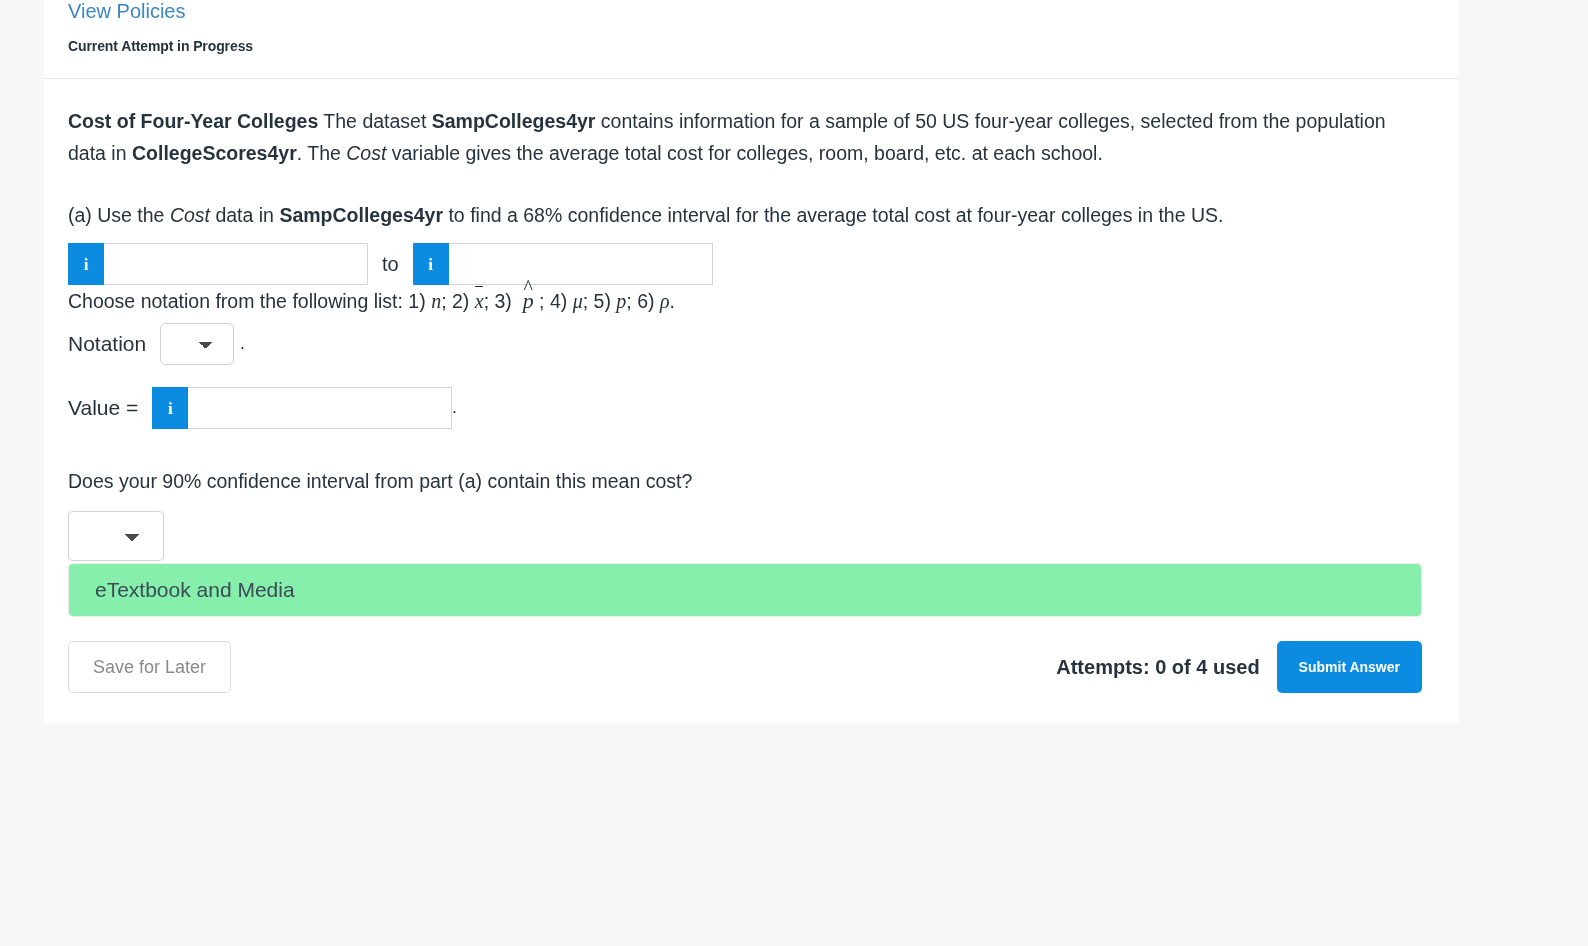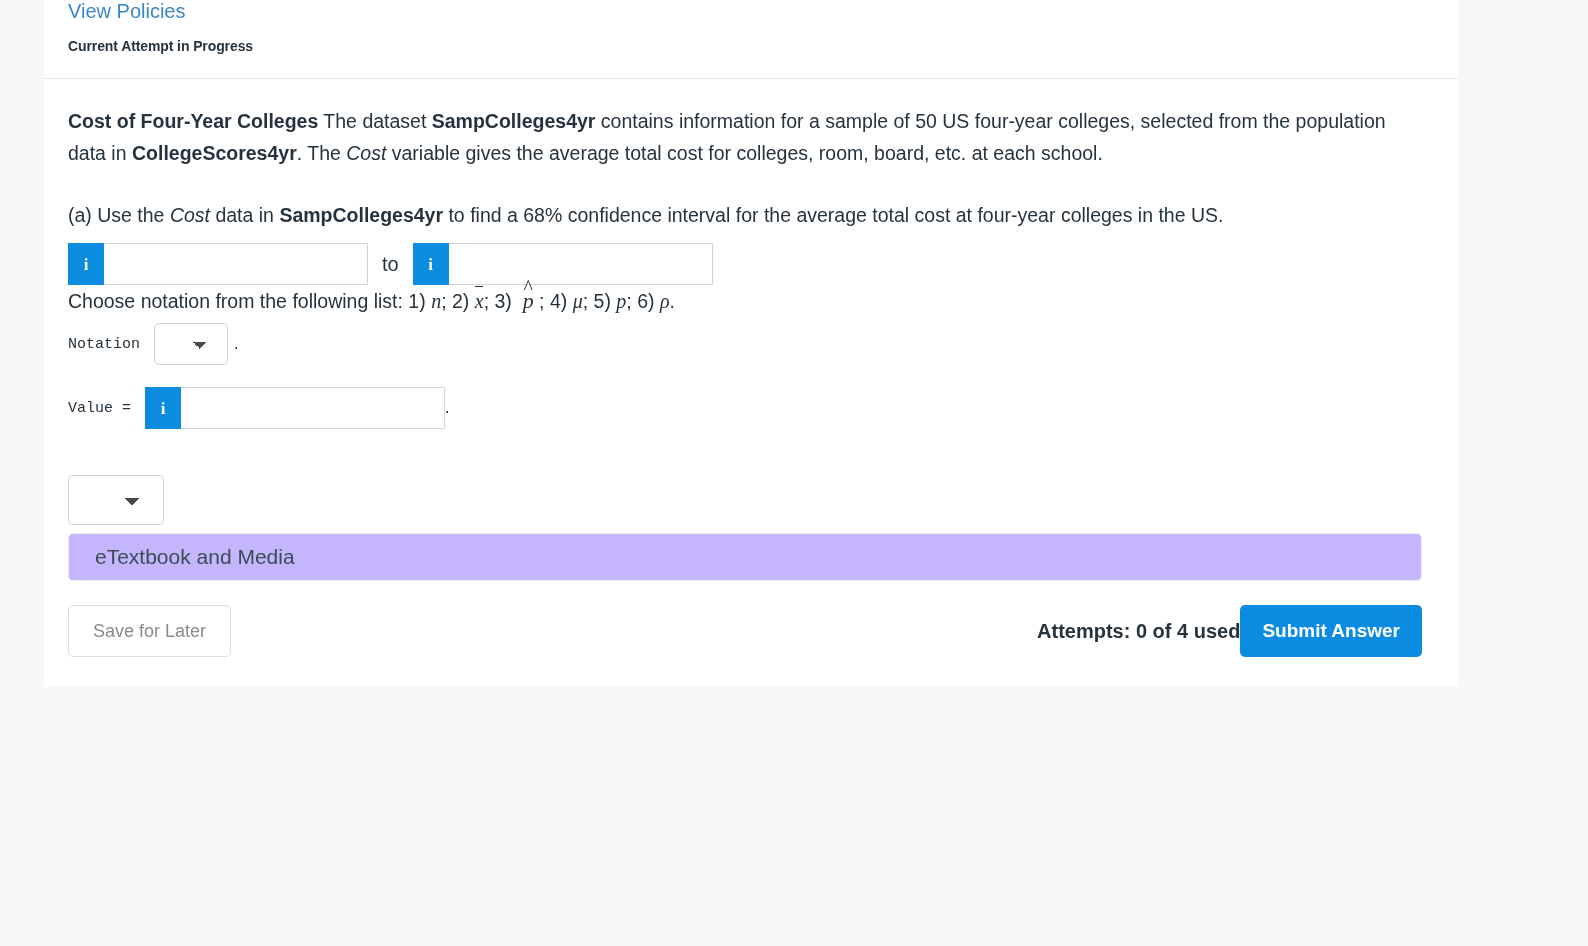--- a/index.html
+++ b/index.html
@@ -104,24 +104,23 @@
     font-size: 18px;
     color: #26333f;
     padding: 0 8px;
     box-sizing: border-box;
     font-family: "Liberation Sans", sans-serif;
   }
   .w-a { width: 264px; }
   .w-value { width: 264px; }
 
   .label-inline {
-    font-size: 15px;
+    font-size: 21px;
     color: #26333f;
     margin-right: 14px;
-    font-family: Liberation Mono, monospace;
   }
 
   .notation-row {
     display: flex;
     align-items: center;
     margin-top: 4px;
     margin-bottom: 22px;
   }
   .value-row {
     display: flex;
@@ -189,23 +188,23 @@
     position: absolute;
     left: 50%;
     transform: translateX(-50%);
     top: -0.68em;
     font-size: 20px;
     font-style: normal;
     font-weight: 500;
   }
 
   .etextbook-bar {
-    margin-top: 8px;
-    height: 48px;
-    background: #c4b5fd;
+    margin-top: 2px;
+    height: 54px;
+    background: #86efac;
     border: 1px solid #ededed;
     border-radius: 5px;
     display: flex;
     align-items: center;
     padding-left: 26px;
     box-sizing: border-box;
     width: 1354px;
     cursor: pointer;
   }
   .etextbook-bar span {
@@ -232,30 +231,30 @@
     font-family: "Liberation Sans", sans-serif;
   }
   .footer-right {
     display: flex;
     align-items: center;
   }
   .attempts-text {
     font-size: 20px;
     font-weight: bold;
     color: #26333f;
-    margin-right: 0;
+    margin-right: 17px;
   }
   .submit-btn {
     background: #0c8ce0;
     color: #ffffff;
     border: none;
     border-radius: 5px;
     height: 52px;
     padding: 0 22px;
-    font-size: 19px;
+    font-size: 14px;
     font-weight: bold;
     cursor: pointer;
     font-family: "Liberation Sans", sans-serif;
   }
 </style>
 </head>
 <body>
 
 <div class="page">
   <div class="card">
@@ -295,20 +294,21 @@
 
       <div class="value-row">
         <span class="label-inline">Value =</span>
         <span class="input-group">
           <button class="info-btn">i</button>
           <input class="answer-input w-value" type="text" placeholder="" style="">
         </span>
         <span class="period">.</span>
       </div>
 
+      <p class="qtext para-q">Does your 90% confidence interval from part (a) contain this mean cost?</p>
       <select class="select-box select-yesno"><option value=""></option><option value="Yes">Yes</option><option value="No">No</option></select>
 
       <div class="etextbook-bar">
         <span>eTextbook and Media</span>
       </div>
 
       <div class="footer-row">
         <button class="save-btn">Save for Later</button>
         <div class="footer-right">
           <span class="attempts-text">Attempts: 0 of 4 used</span>

